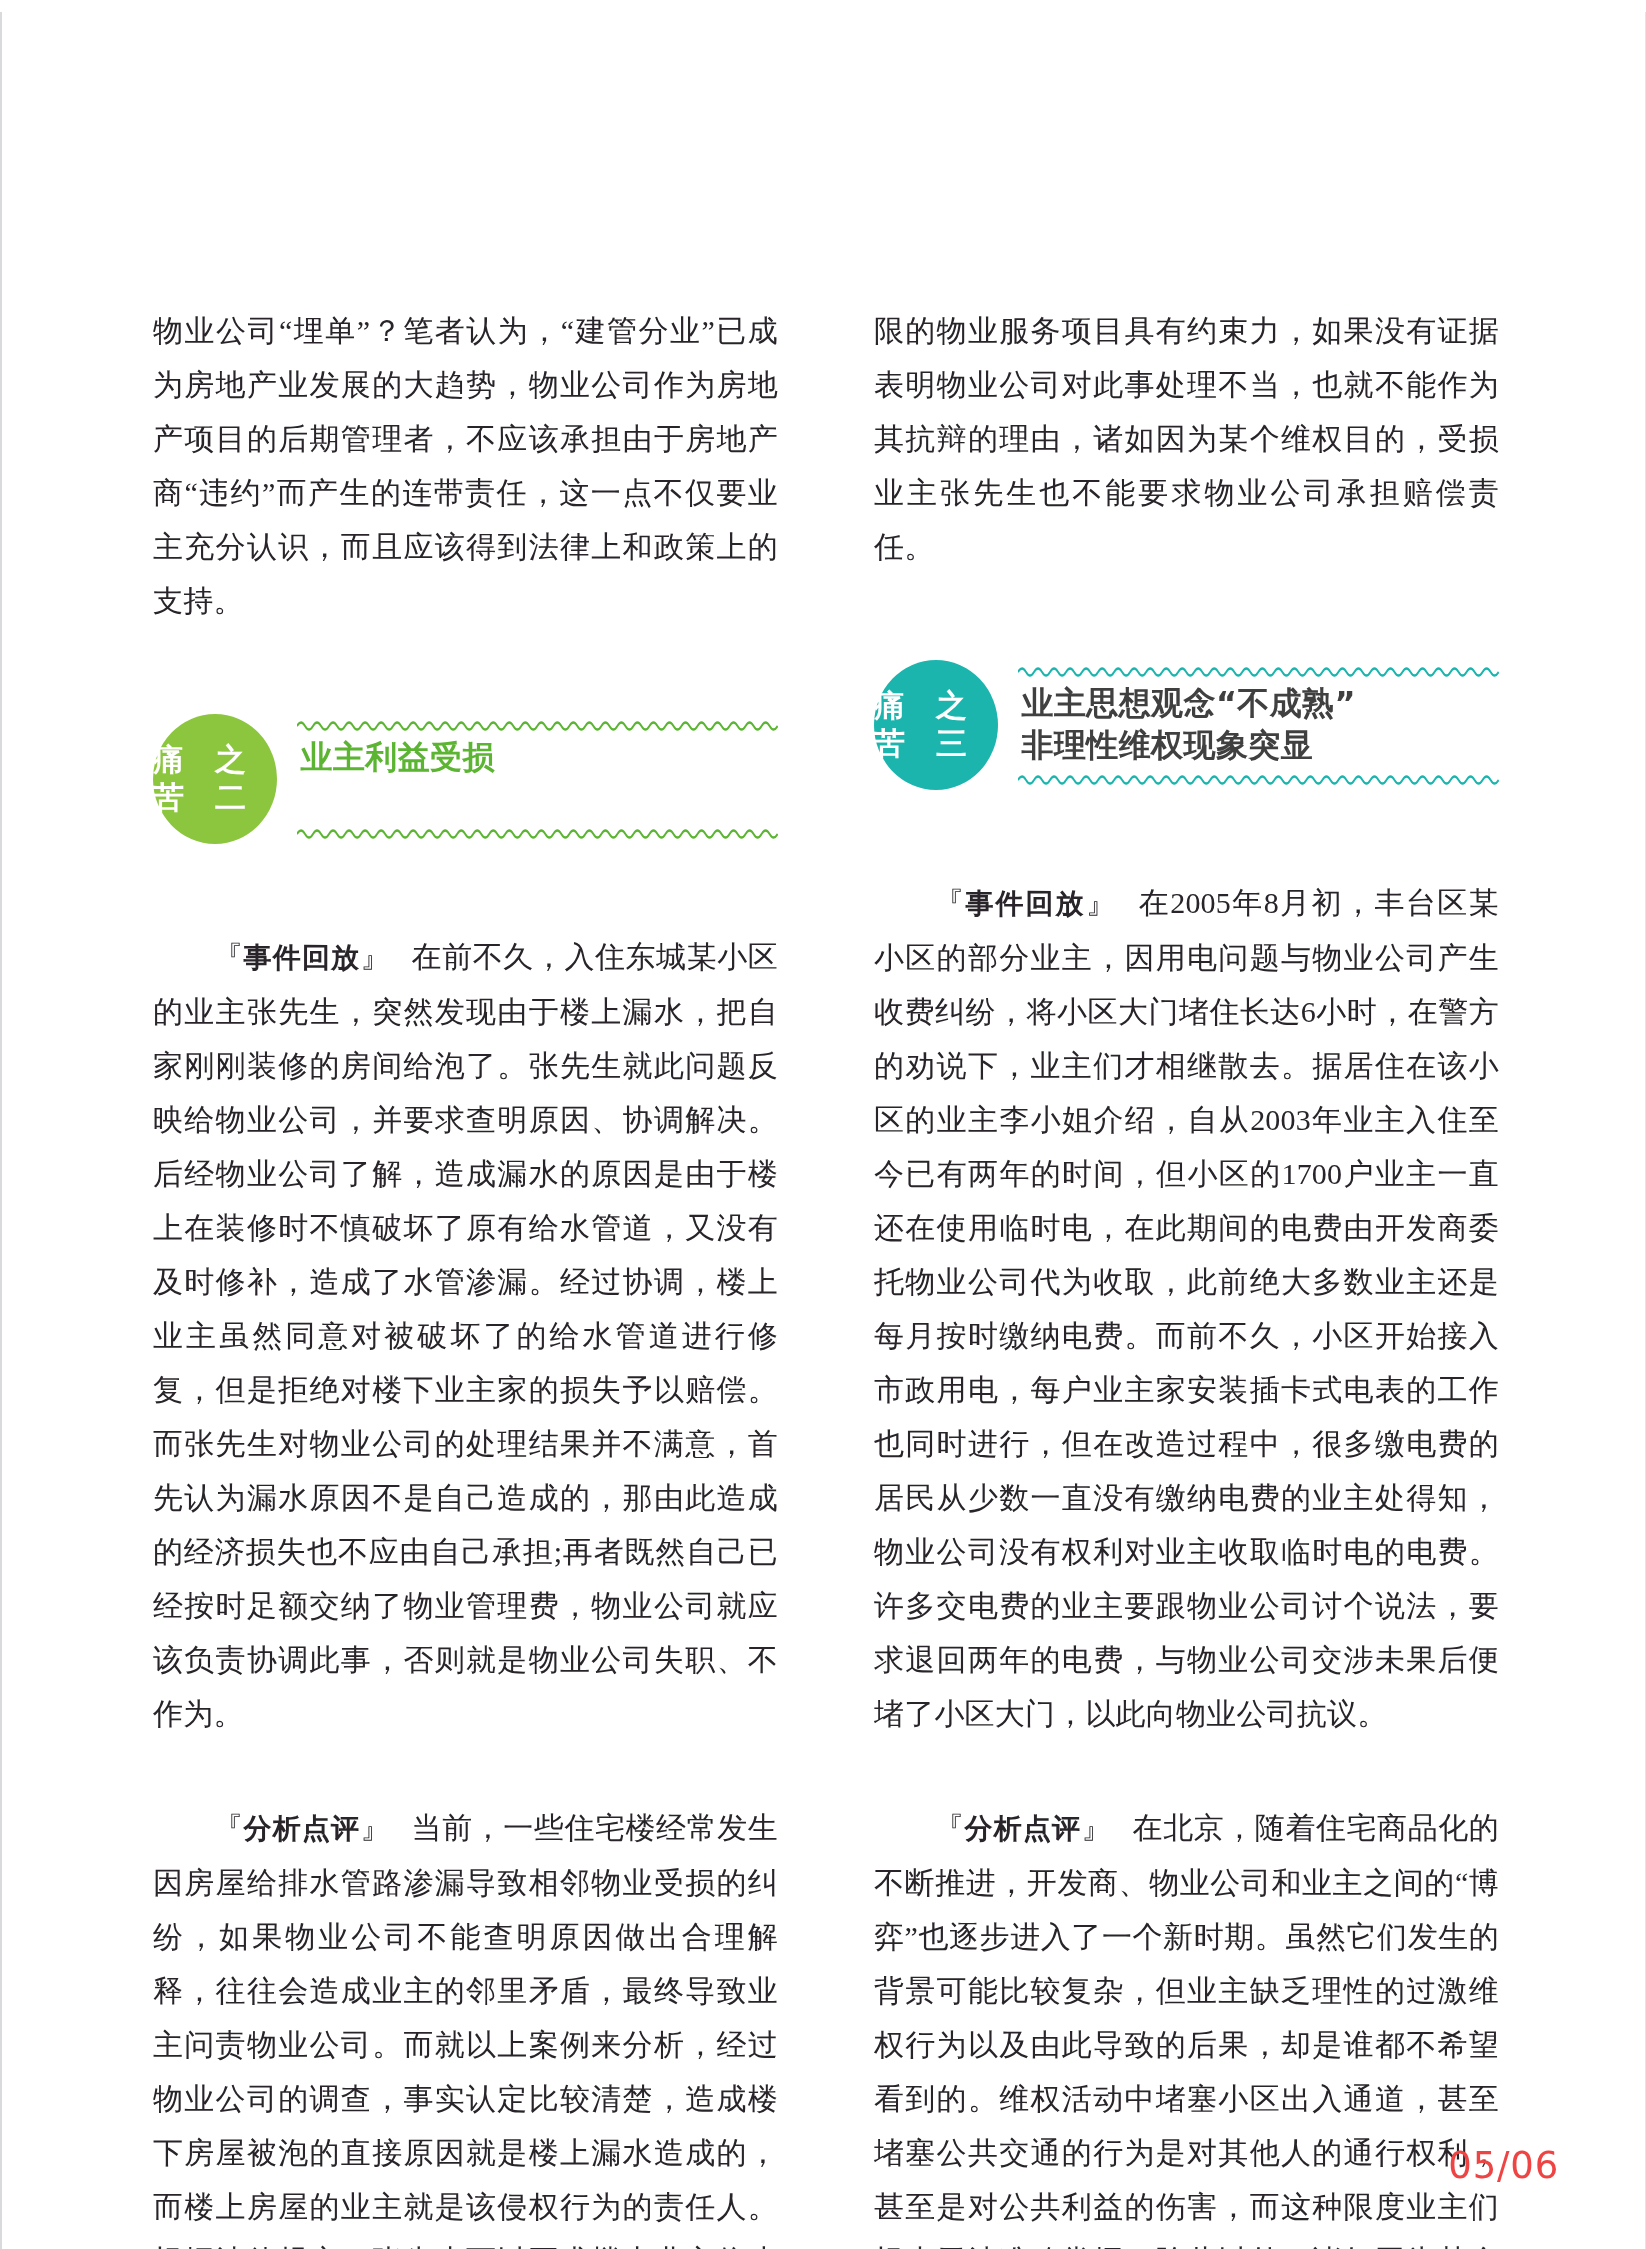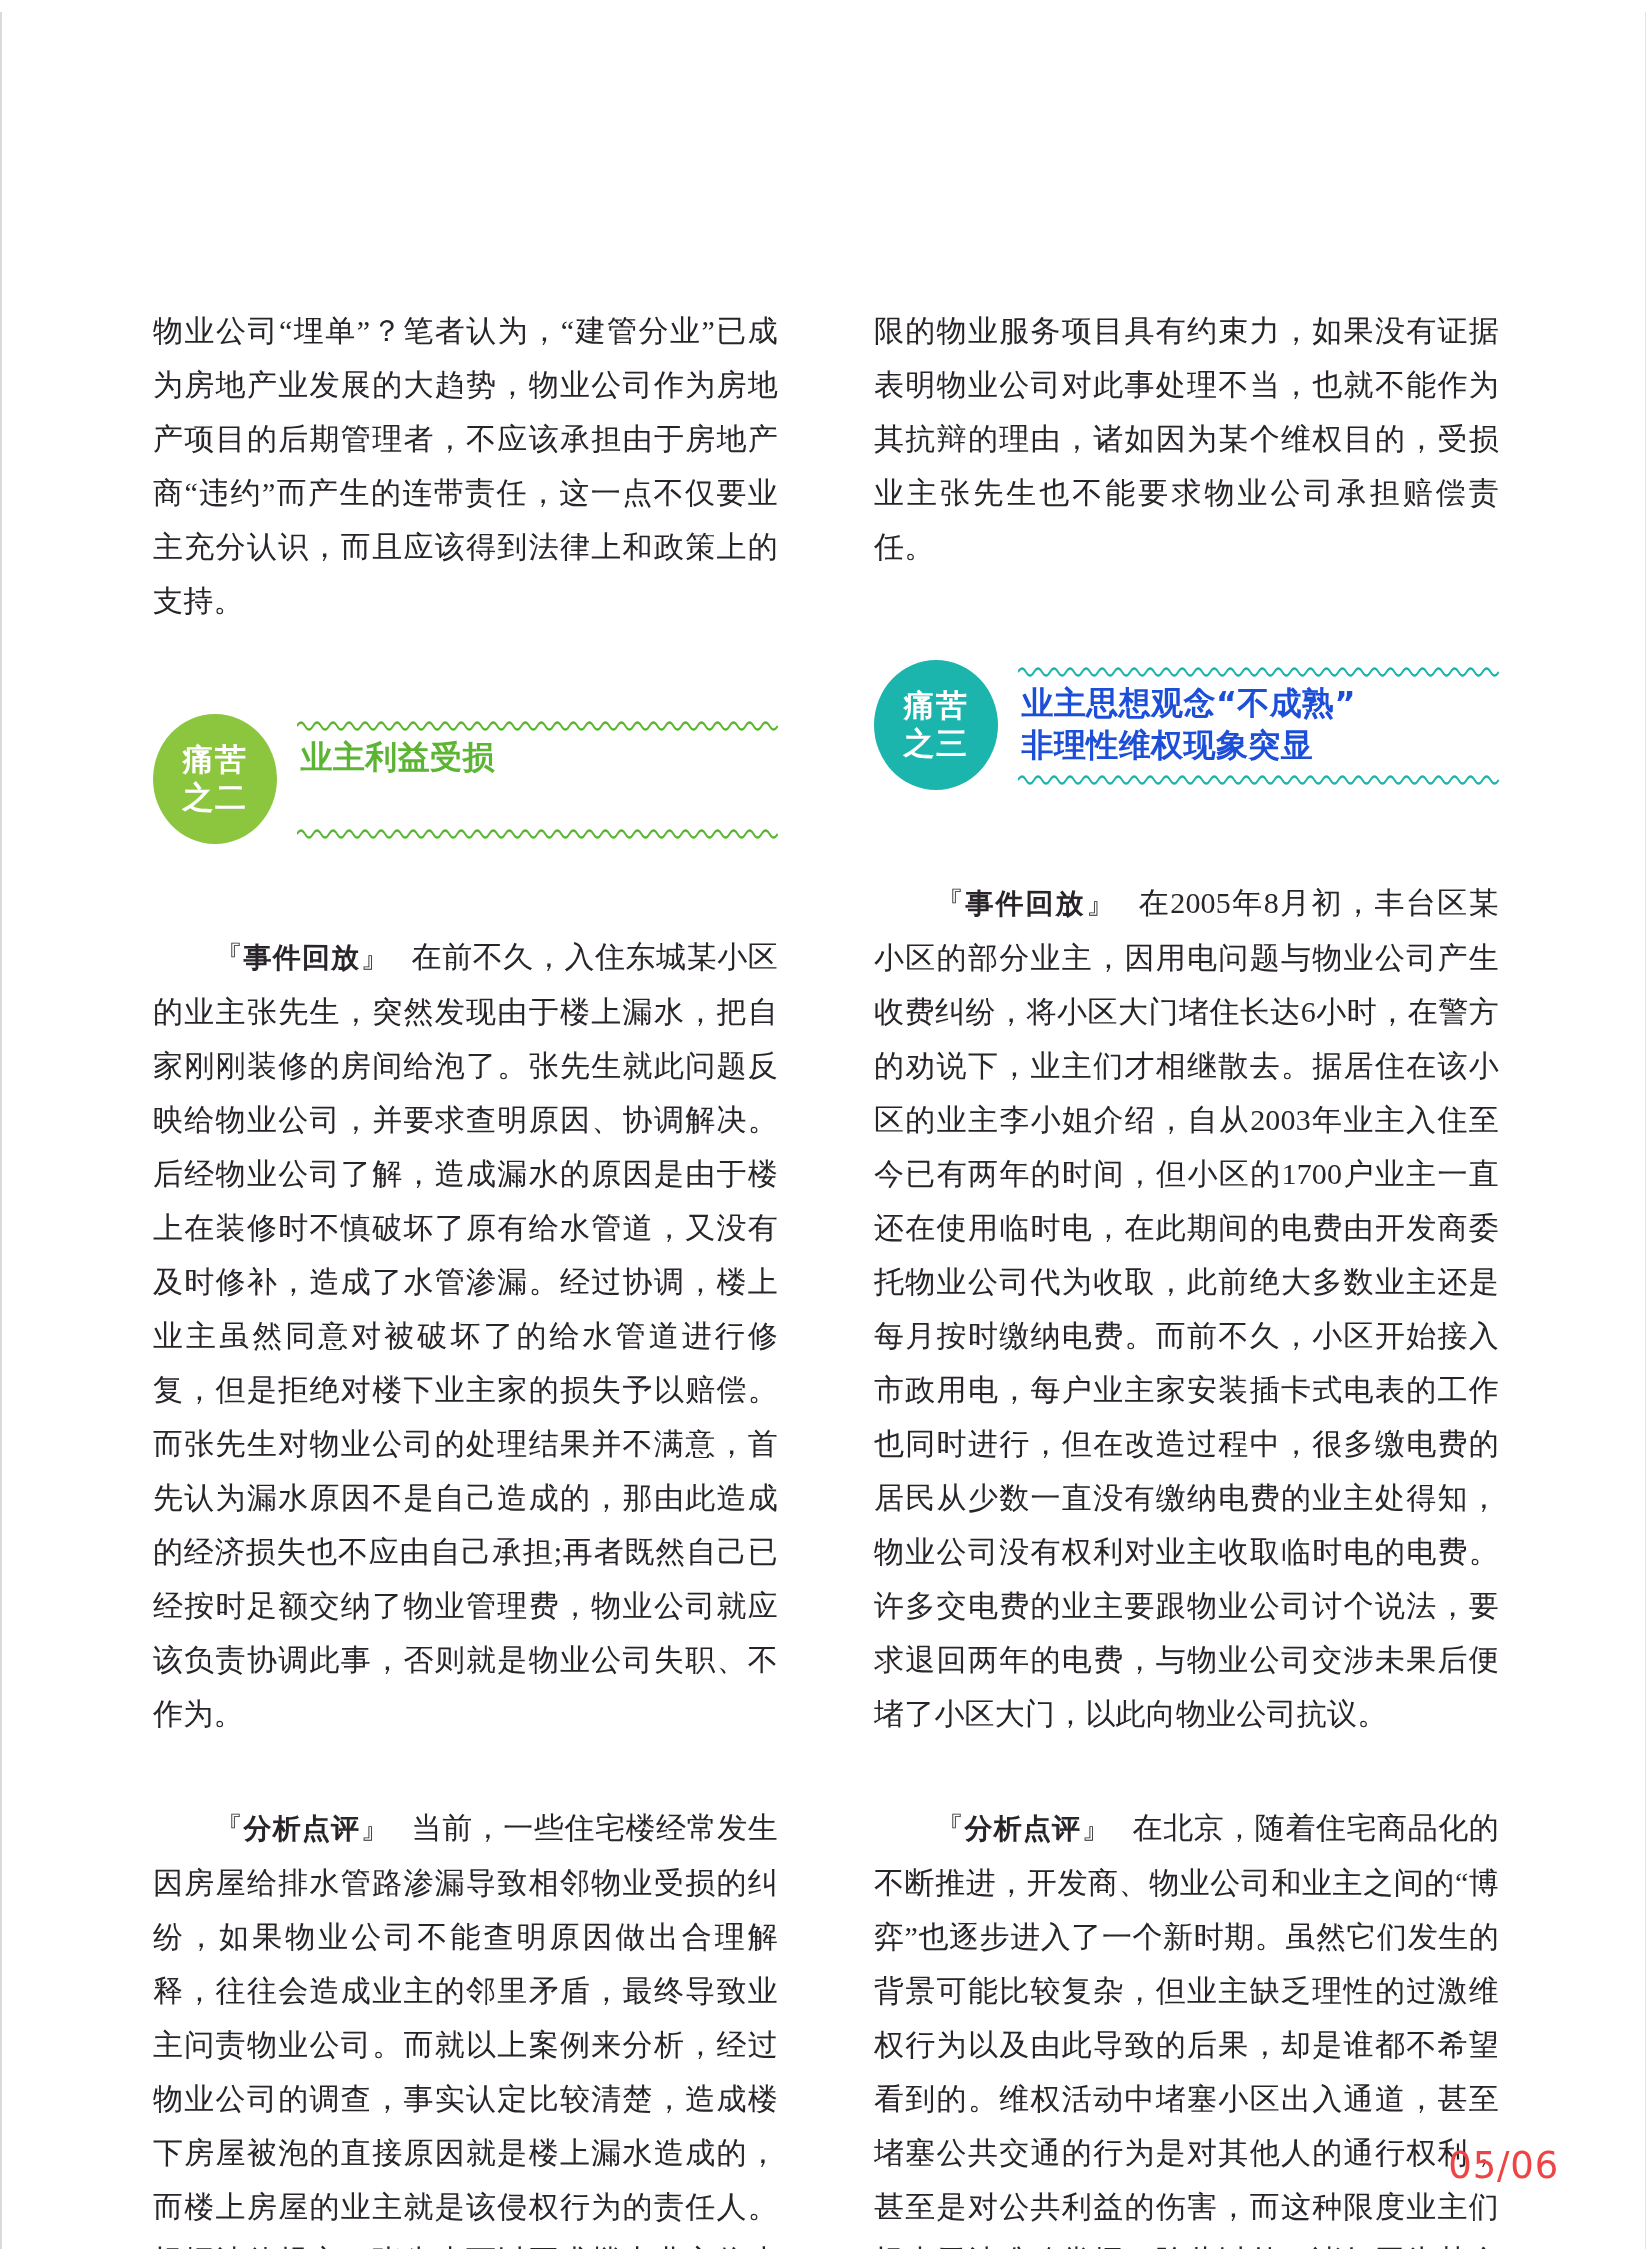--- a/index.html
+++ b/index.html
@@ -85,21 +85,21 @@
     display: flex;
     align-items: center;
     height: 130px;
   }
   .badge {
     flex: 0 0 auto;
     width: 124px;
     height: 130px;
     border-radius: 50% / 50%;
     display: flex;
-    flex-direction: column;
+    flex-direction: row;
     align-items: center;
     justify-content: center;
     color: #ffffff;
     font-family: "DejaVu Sans", "Liberation Sans", sans-serif;
     font-weight: 700;
     font-size: 31px;
     line-height: 38px;
     letter-spacing: 1.6px;
     box-sizing: border-box;
     padding-bottom: 1.6px;
@@ -133,21 +133,21 @@
     font-size: 32px;
     line-height: 42px;
     letter-spacing: 0.4px;
   }
   .headlines .hl { display: block; white-space: nowrap; }
 
   
   .theme-green .badge { background: #8cc63f; }
   .theme-green .headlines { color: #5cb433; }
   .theme-teal .badge { background: #1bb5ae; }
-  .theme-teal .headlines { color: #1d4ed8; }
+  .theme-teal .headlines { color: #404040; }
 
   
   .page-number {
     position: absolute;
     right: 86px;
     bottom: 75px;
     font-family: "DejaVu Sans", "Liberation Sans", sans-serif;
     font-size: 37px;
     letter-spacing: 0.8px;
     color: #ef4444;

